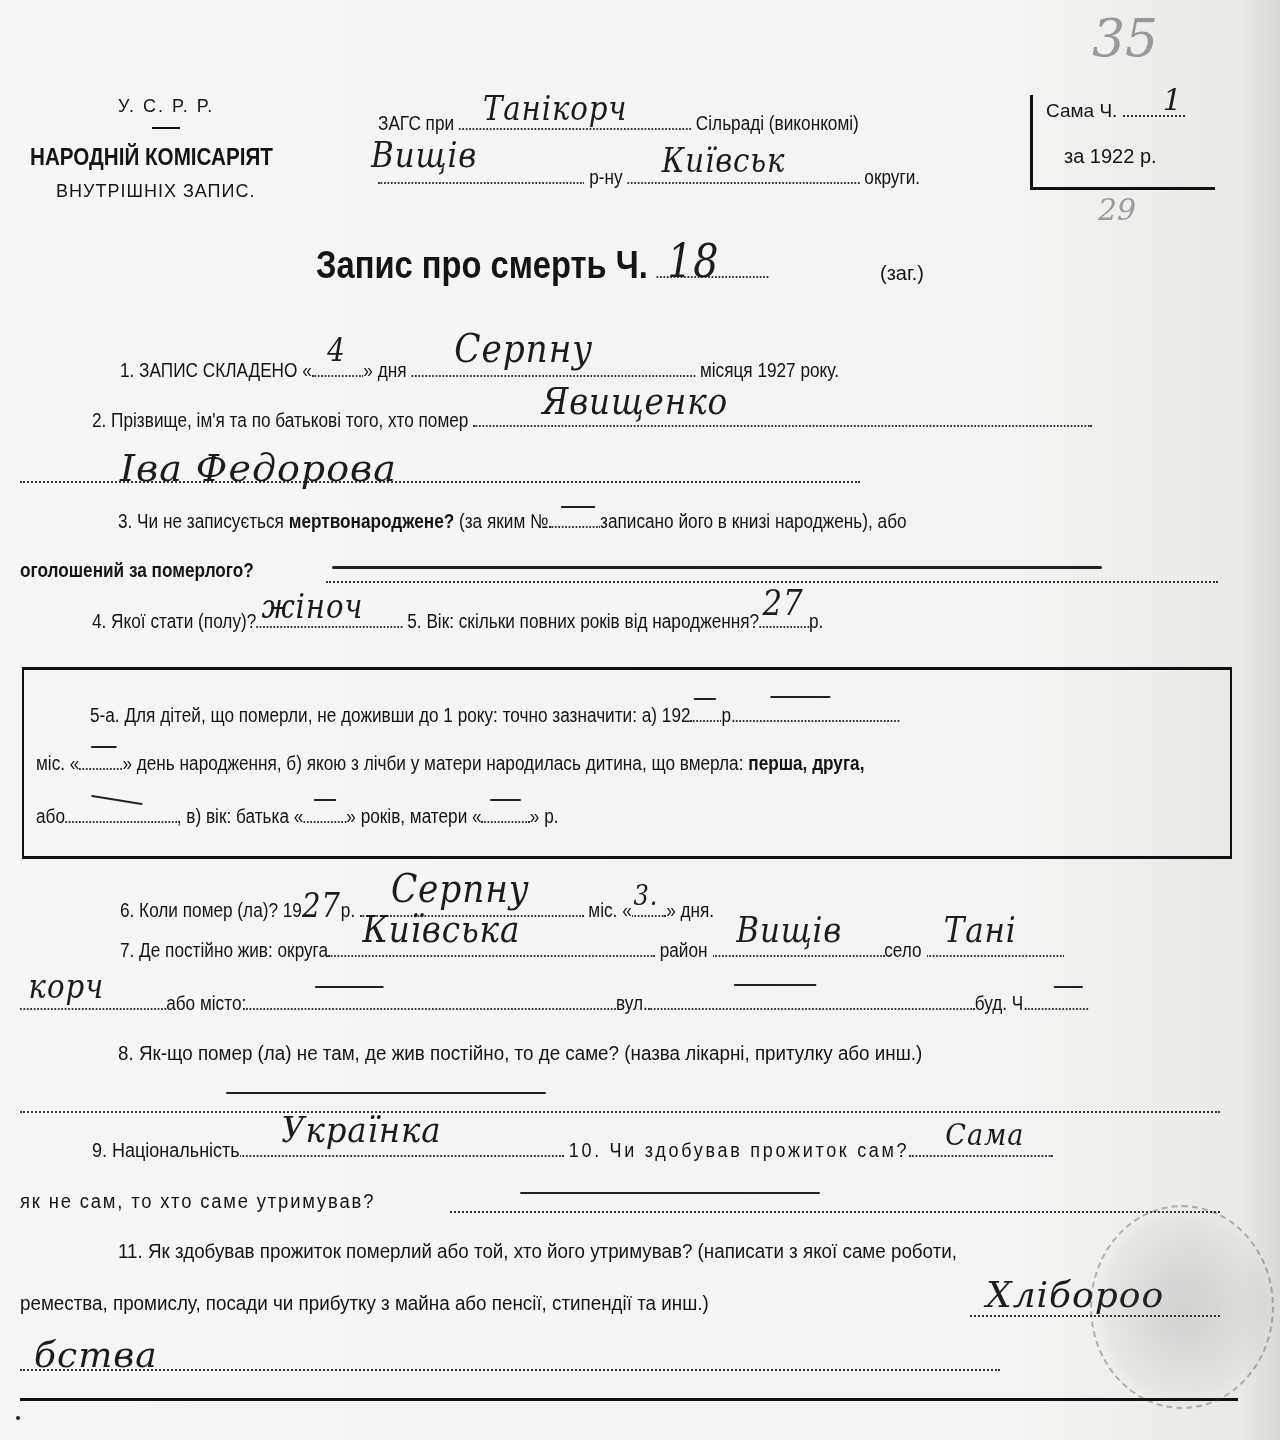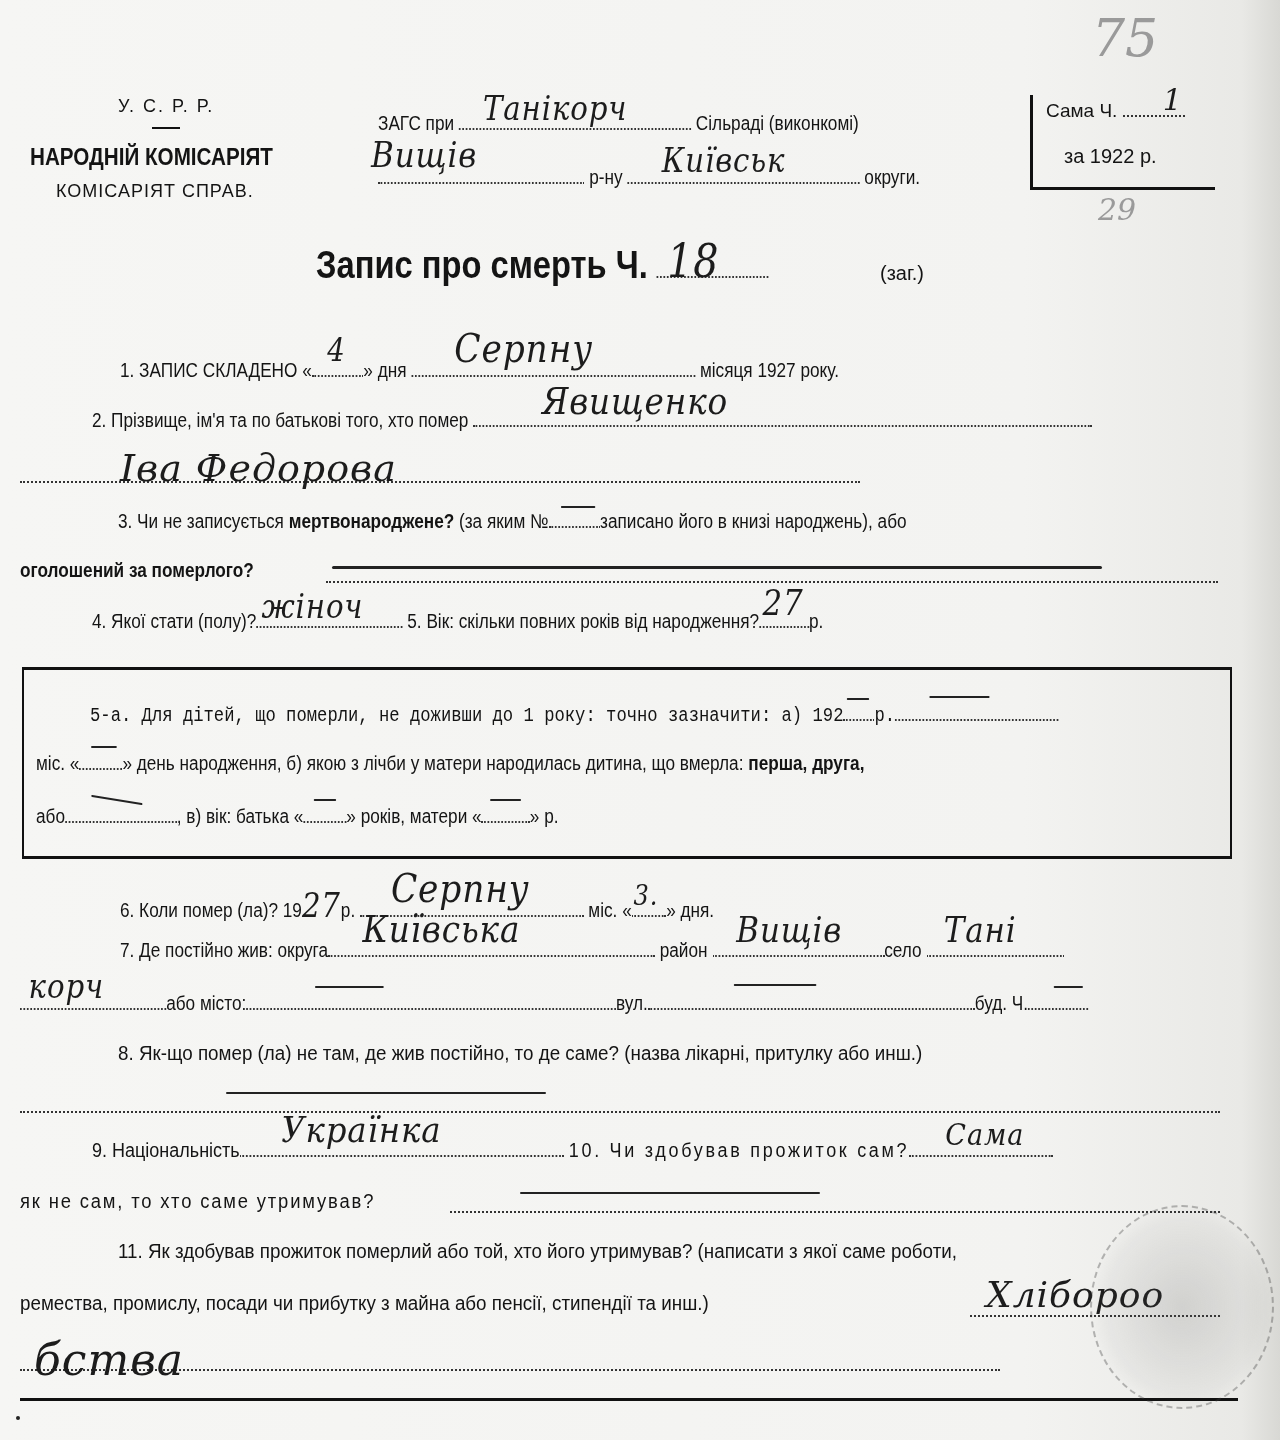--- a/index.html
+++ b/index.html
@@ -42,21 +42,21 @@
   }
 </style>
 </head>
 <body>
 
 <div class="page">
 
   <div class="abs fs18" style="left:118px; top:96px; letter-spacing:2px;">У. С. Р. Р.</div>
   <div class="hline" style="left:152px; top:127px; width:28px; height:2px;"></div>
   <div class="abs bold" style="left:30px; top:143px; font-size:24px;"><span class="narrow">НАРОДНІЙ КОМІСАРІЯТ</span></div>
-  <div class="abs fs18" style="left:56px; top:181px; letter-spacing:1px;">КОМІСАРІЯТ СПРАВ.</div>
+  <div class="abs fs18" style="left:56px; top:181px; letter-spacing:1px;">ВНУТРІШНІХ ЗАПИС.</div>
 
   <div class="abs fs20" style="left:378px; top:112px;">
     <span class="narrow">
       <span>ЗАГС при</span>
       <span style="position:relative; display:inline-block; width:270px;">
         <span class="dots" style="width:270px;"></span>
         <span class="hand" style="position:absolute; left:28px; top:-24px; font-size:34px;">Танікорч</span>
       </span>
       <span>Сільраді (виконкомі)</span>
     </span>
@@ -79,21 +79,21 @@
   <div class="kbox"></div>
   <div class="abs" style="left:1046px; top:100px; font-size:19px;">
     <span>Сама Ч.</span>
     <span style="position:relative; display:inline-block; width:62px;">
       <span class="dots" style="width:62px;"></span>
       <span class="hand" style="position:absolute; left:40px; top:-18px; font-size:30px;">1</span>
     </span>
   </div>
   <div class="abs" style="left:1064px; top:145px; font-size:20px;">за 1922 р.</div>
 
-  <div class="abs pencil" style="left:1092px; top:8px; font-size:52px;">75</div>
+  <div class="abs pencil" style="left:1092px; top:8px; font-size:52px;">35</div>
   <div class="abs pencil" style="left:1098px; top:192px; font-size:30px;">29</div>
 
   <div class="abs bold" style="left:316px; top:244px; font-size:38px;">
     <span class="narrow">
       <span>Запис про смерть Ч.</span>
       <span style="position:relative; display:inline-block; width:130px;">
         <span class="dots" style="width:130px;"></span>
         <span class="hand" style="position:absolute; left:12px; top:-10px; font-size:46px; font-weight:normal;">18</span>
       </span>
     </span>
@@ -136,21 +136,21 @@
   </div>
 
   <div class="abs fs20" style="left:92px; top:610px;">
     <span class="narrow">
       <span>4. Якої стати (полу)?</span><span style="position:relative; display:inline-block; width:170px;"><span class="dots" style="width:170px;"></span><span class="hand" style="position:absolute; left:6px; top:-24px; font-size:34px;">жіноч</span></span>
       <span>5. Вік: скільки повних років від народження?</span><span style="position:relative; display:inline-block; width:58px;"><span class="dots" style="width:58px;"></span><span class="hand" style="position:absolute; left:4px; top:-28px; font-size:36px;">27</span></span><span>р.</span>
     </span>
   </div>
 
   <div class="box5a"></div>
-  <div class="abs fs20" style="left:90px; top:704px;font-family:Liberation Mono, monospace;">
+  <div class="abs fs20" style="left:90px; top:704px;">
     <span class="narrow">
       <span>5-а. Для дітей, що померли, не доживши до 1 року: точно зазначити: а) 192</span><span style="position:relative; display:inline-block; width:36px;"><span class="dots" style="width:36px;"></span><span class="dash-hand" style="left:4px; top:-6px; width:26px;"></span></span><span>р.</span><span style="position:relative; display:inline-block; width:190px;"><span class="dots" style="width:190px;"></span><span class="dash-hand" style="left:40px; top:-8px; width:70px;"></span></span>
     </span>
   </div>
   <div class="abs fs20" style="left:36px; top:752px;">
     <span class="narrow">
       <span>міс. «</span><span style="position:relative; display:inline-block; width:50px;"><span class="dots" style="width:50px;"></span><span class="dash-hand" style="left:14px; top:-6px; width:30px;"></span></span><span>» день народження, б) якою з лічби у матери народилась дитина, що вмерла:</span>
       <span class="bold">перша, друга,</span>
     </span>
   </div>
@@ -211,20 +211,20 @@
   </div>
   <div class="abs fs20" style="left:20px; top:1292px;">
     <span class="narrow" style="transform:scaleX(0.94);">ремества, промислу, посади чи прибутку з майна або пенсії, стипендії та инш.)</span>
   </div>
   <div class="abs" style="left:970px; top:1278px; width:250px; height:40px;">
     <span class="dots" style="position:absolute; left:0; top:36px; width:250px;"></span>
     <span class="hand" style="position:absolute; left:16px; top:-4px; font-size:36px;">Хлібороо</span>
   </div>
   <div class="abs" style="left:20px; top:1340px; width:980px; height:30px;">
     <span class="dots" style="position:absolute; left:0; top:28px; width:980px;"></span>
-    <span class="hand" style="position:absolute; left:14px; top:-6px; font-size:44px;font-style:italic;">бства</span>
+    <span class="hand" style="position:absolute; left:14px; top:-6px; font-size:36px;font-style:italic;">бства</span>
   </div>
 
   <div class="hline" style="left:20px; top:1398px; width:1218px; height:3px;"></div>
   <div class="abs" style="left:16px; top:1416px; width:4px; height:4px; background:#222; border-radius:50%;"></div>
 
   <div class="stamp"></div>
 </div>
 
 </body></html>

